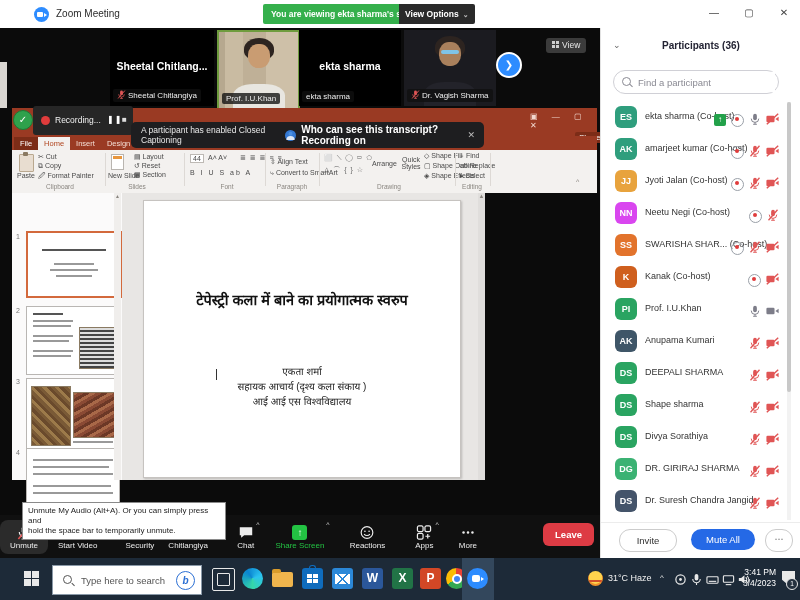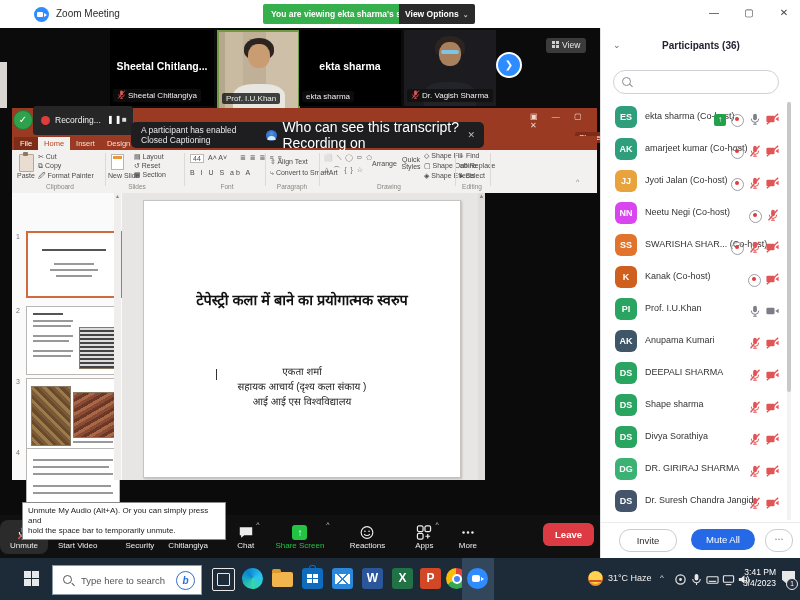--- a/index.html
+++ b/index.html
@@ -79,21 +79,21 @@
   
   #shield{position:absolute;left:13px;top:82px;width:18px;height:18px;border-radius:50% 50% 50% 50%;background:#2fa14c;border:1px solid #1c7a35;color:#fff;font-size:10px;line-height:18px;text-align:center;}
   #recpill{position:absolute;left:33px;top:78px;width:100px;height:29px;background:#262626;border-radius:3px;color:#eee;}
   #recpill .dot{position:absolute;left:8px;top:10px;width:9px;height:9px;border-radius:50%;background:#e03c3c;}
   #recpill .rtext{position:absolute;left:22px;top:9px;font-size:8.5px;color:#f0f0f0;}
   #recpill .pause{position:absolute;left:74px;top:9px;font-size:8px;color:#fff;letter-spacing:1px;}
   #recpill .stop{position:absolute;left:89px;top:9px;font-size:8px;color:#ddd;}
   #toast{position:absolute;left:131px;top:94px;width:353px;height:26px;background:#1e1e20;border-radius:5px;color:#e9e9e9;display:flex;align-items:center;z-index:30;}
   #toast .t1{font-size:8.5px;margin-left:10px;}
   #toast .picon{width:11px;height:11px;margin:0 5px 0 8px;border-radius:50%;background:#3478d2;color:#fff;font-size:8px;line-height:11px;text-align:center;}
-  #toast .t2{font-size:14px;font-weight:normal;color:#fff;}
+  #toast .t2{font-size:10px;font-weight:bold;color:#fff;}
   #toast .tx{margin-left:auto;margin-right:9px;color:#bbb;font-size:9px;}
   
   #ztoolbar{position:absolute;left:0;top:487px;width:600px;height:43px;background:#101010;display:flex;align-items:center;}
   .zbtn{display:flex;flex-direction:column;align-items:center;color:#ececec;font-size:8px;position:relative;}
   .zbtn .ic{height:17px;display:flex;align-items:center;}
   .zbtn .ic svg{width:16px;height:15px;}
   .zbtn.unmute{background:#2b2b2b;border-radius:8px;padding:4px 10px;margin-left:8px;}
   .zcaret{color:#cfcfcf;font-size:7px;margin:0 2px;align-self:flex-start;padding-top:6px;}
   .zbadge{position:absolute;right:-12px;top:1px;font-size:8px;color:#fff;}
   .green-sq{display:inline-block;width:15px;height:15px;background:#23c343;border-radius:3px;color:#fff;font-size:10px;line-height:15px;text-align:center;}
@@ -455,20 +455,21 @@
     <div id="tooltip">
       <span>Unmute My Audio (Alt+A). Or you can simply press and</span><br><span>hold the space bar to temporarily unmute.</span>
     </div>
   </div>
 
   <div id="panel">
     <span id="panel-chevron">⌄</span>
     <div id="panel-title">Participants (36)</div>
     <div id="psearch">
       <span class="mag"></span>
+      <input placeholder="Find a participant" style="">
     </div>
     <div id="plist">
         <div class="p-row" style="top: 0px;">
           <span class="avatar" style="background: rgb(47, 158, 125);">ES</span>
           <span class="p-name">ekta sharma (Co-host)</span>
           <span class="p-icons">
             <span class="share-ic">↑</span>
             <span class="rec-ic">
               <i></i>
             </span>

